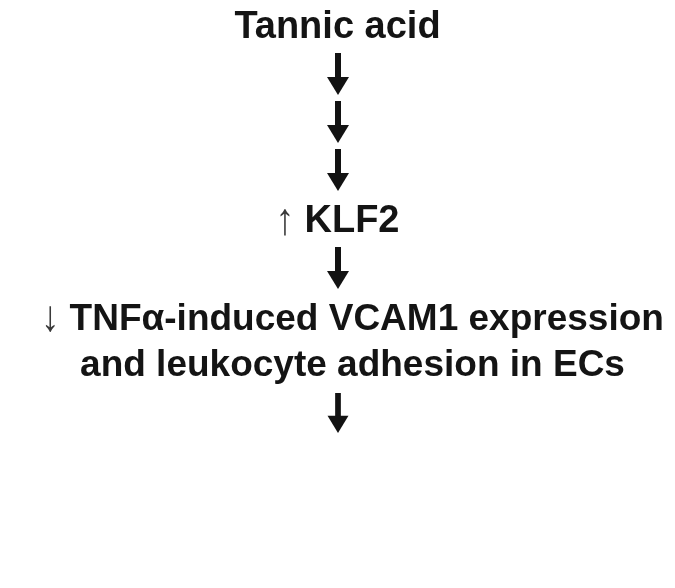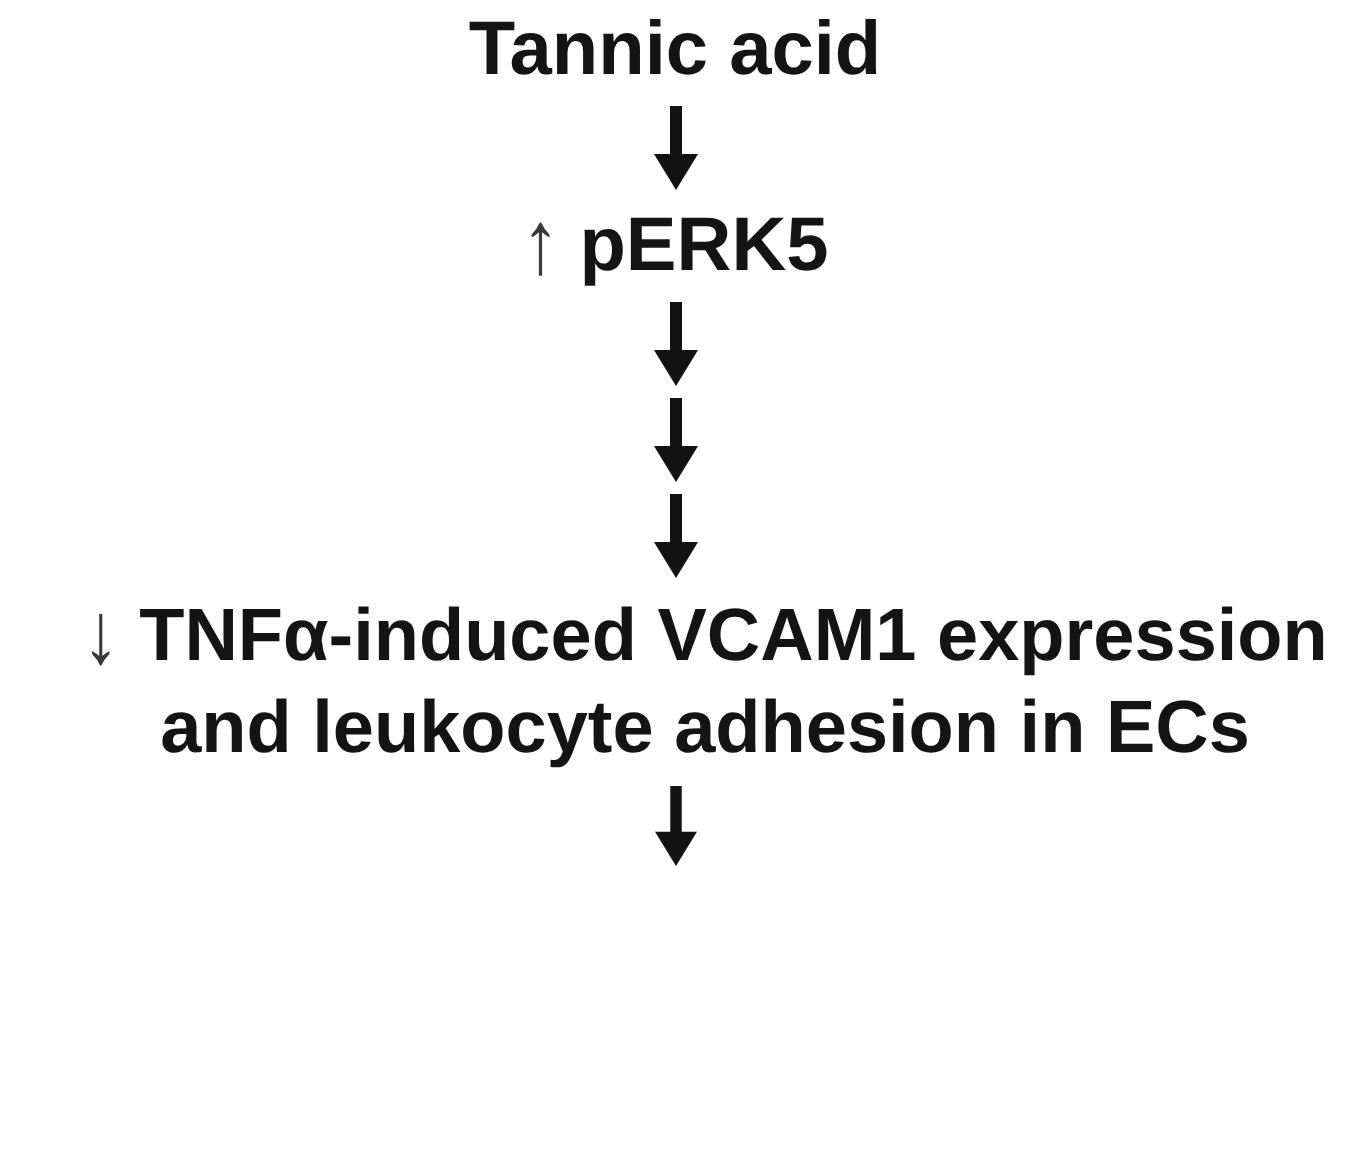--- a/index.html
+++ b/index.html
@@ -59,35 +59,35 @@
 
   <div class="node">
     <span class="sym"></span><span>Tannic acid</span>
   </div>
 
   <svg class="connector" width="26" height="42" viewBox="0 0 26 42">
     <line x1="13" y1="0" x2="13" y2="26" stroke="currentColor" stroke-width="6"></line>
     <path d="M2 24 L24 24 L13 42 Z" fill="currentColor"></path>
   </svg>
 
-  <div class="node">
-    <span class="sym">↑</span><span>pERK5</span>
-  </div>
 
   <svg class="connector" width="26" height="42" viewBox="0 0 26 42">
     <line x1="13" y1="0" x2="13" y2="26" stroke="currentColor" stroke-width="6"></line>
     <path d="M2 24 L24 24 L13 42 Z" fill="currentColor"></path>
   </svg>
 
 
   <svg class="connector" width="26" height="42" viewBox="0 0 26 42">
     <line x1="13" y1="0" x2="13" y2="26" stroke="currentColor" stroke-width="6"></line>
     <path d="M2 24 L24 24 L13 42 Z" fill="currentColor"></path>
   </svg>
 
+  <div class="node">
+    <span class="sym">↑</span><span>KLF2</span>
+  </div>
 
   <svg class="connector" width="26" height="42" viewBox="0 0 26 42">
     <line x1="13" y1="0" x2="13" y2="26" stroke="currentColor" stroke-width="6"></line>
     <path d="M2 24 L24 24 L13 42 Z" fill="currentColor"></path>
   </svg>
 
   <div class="node multiline">
     <span class="sym">↓</span><span>TNFα-induced VCAM1 expression and leukocyte adhesion in ECs</span>
   </div>
 

